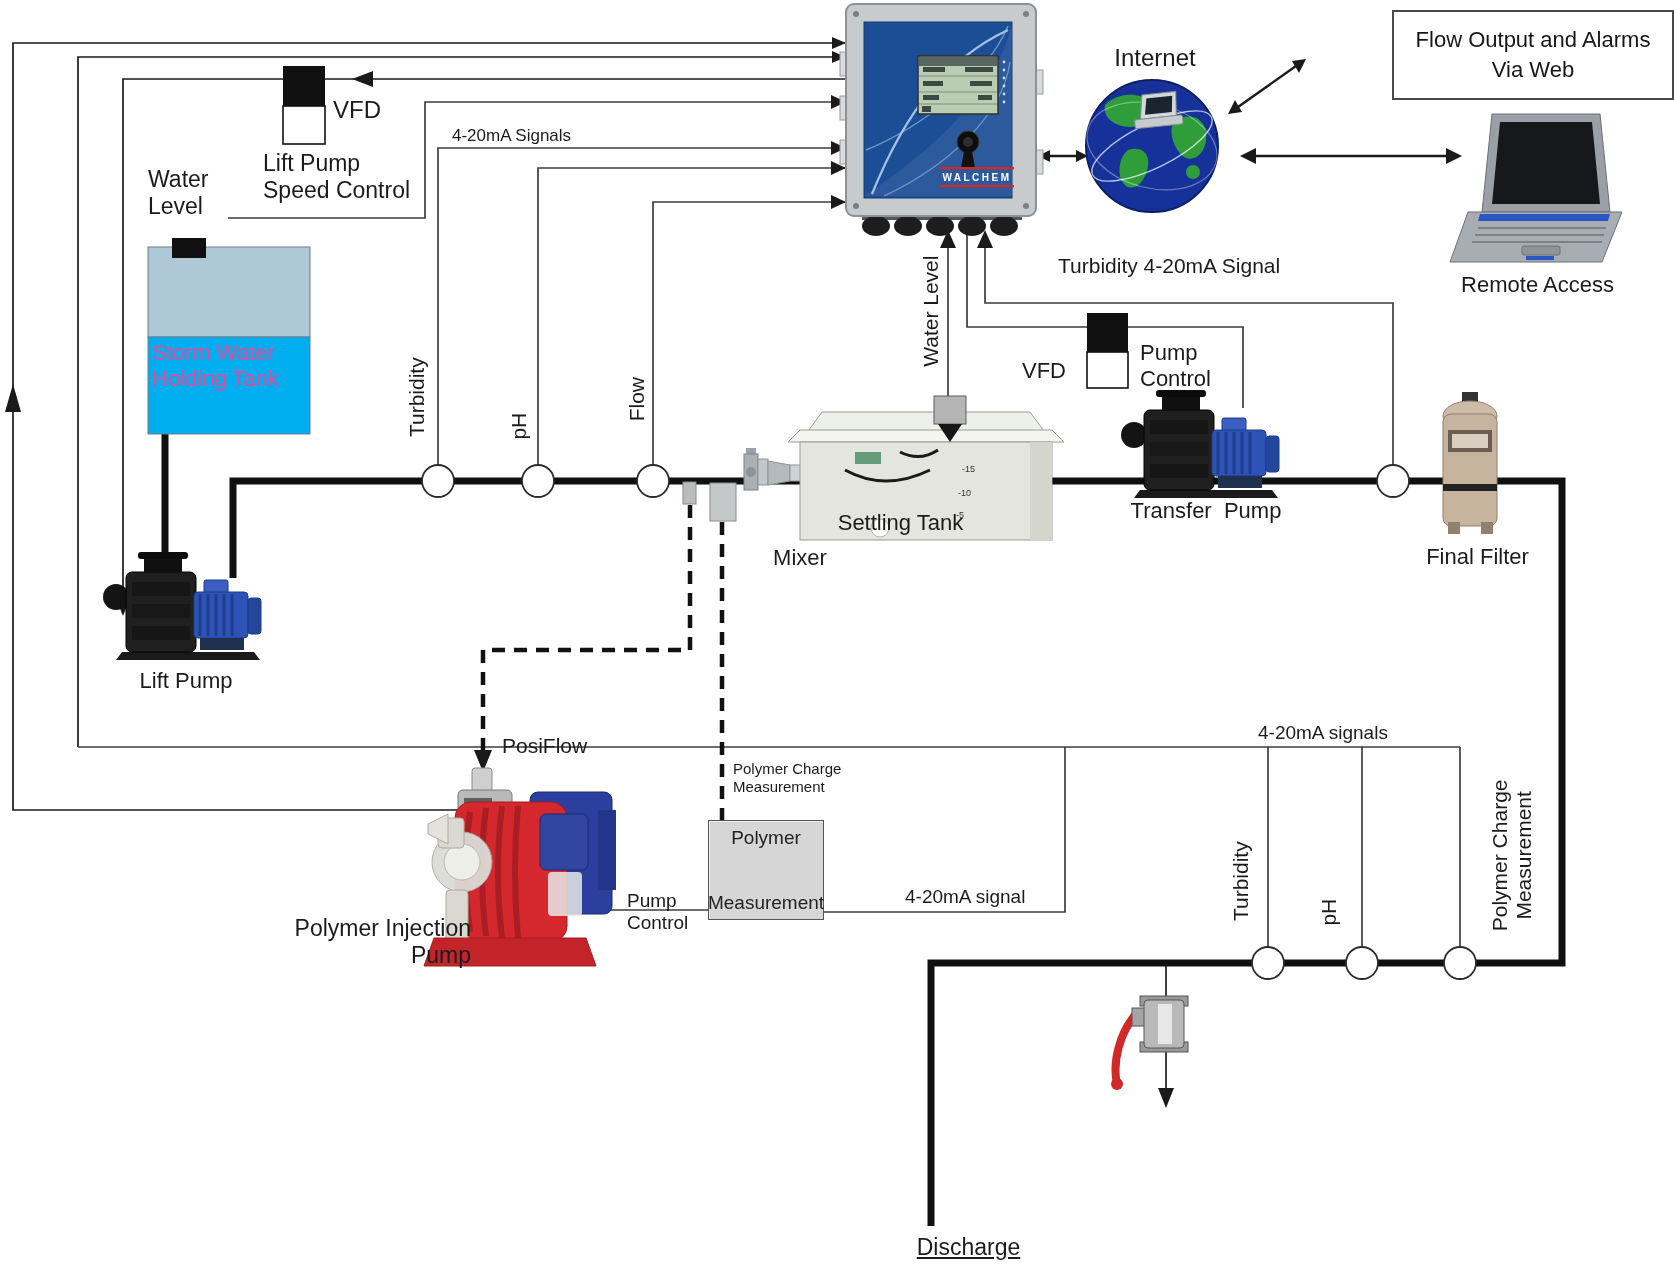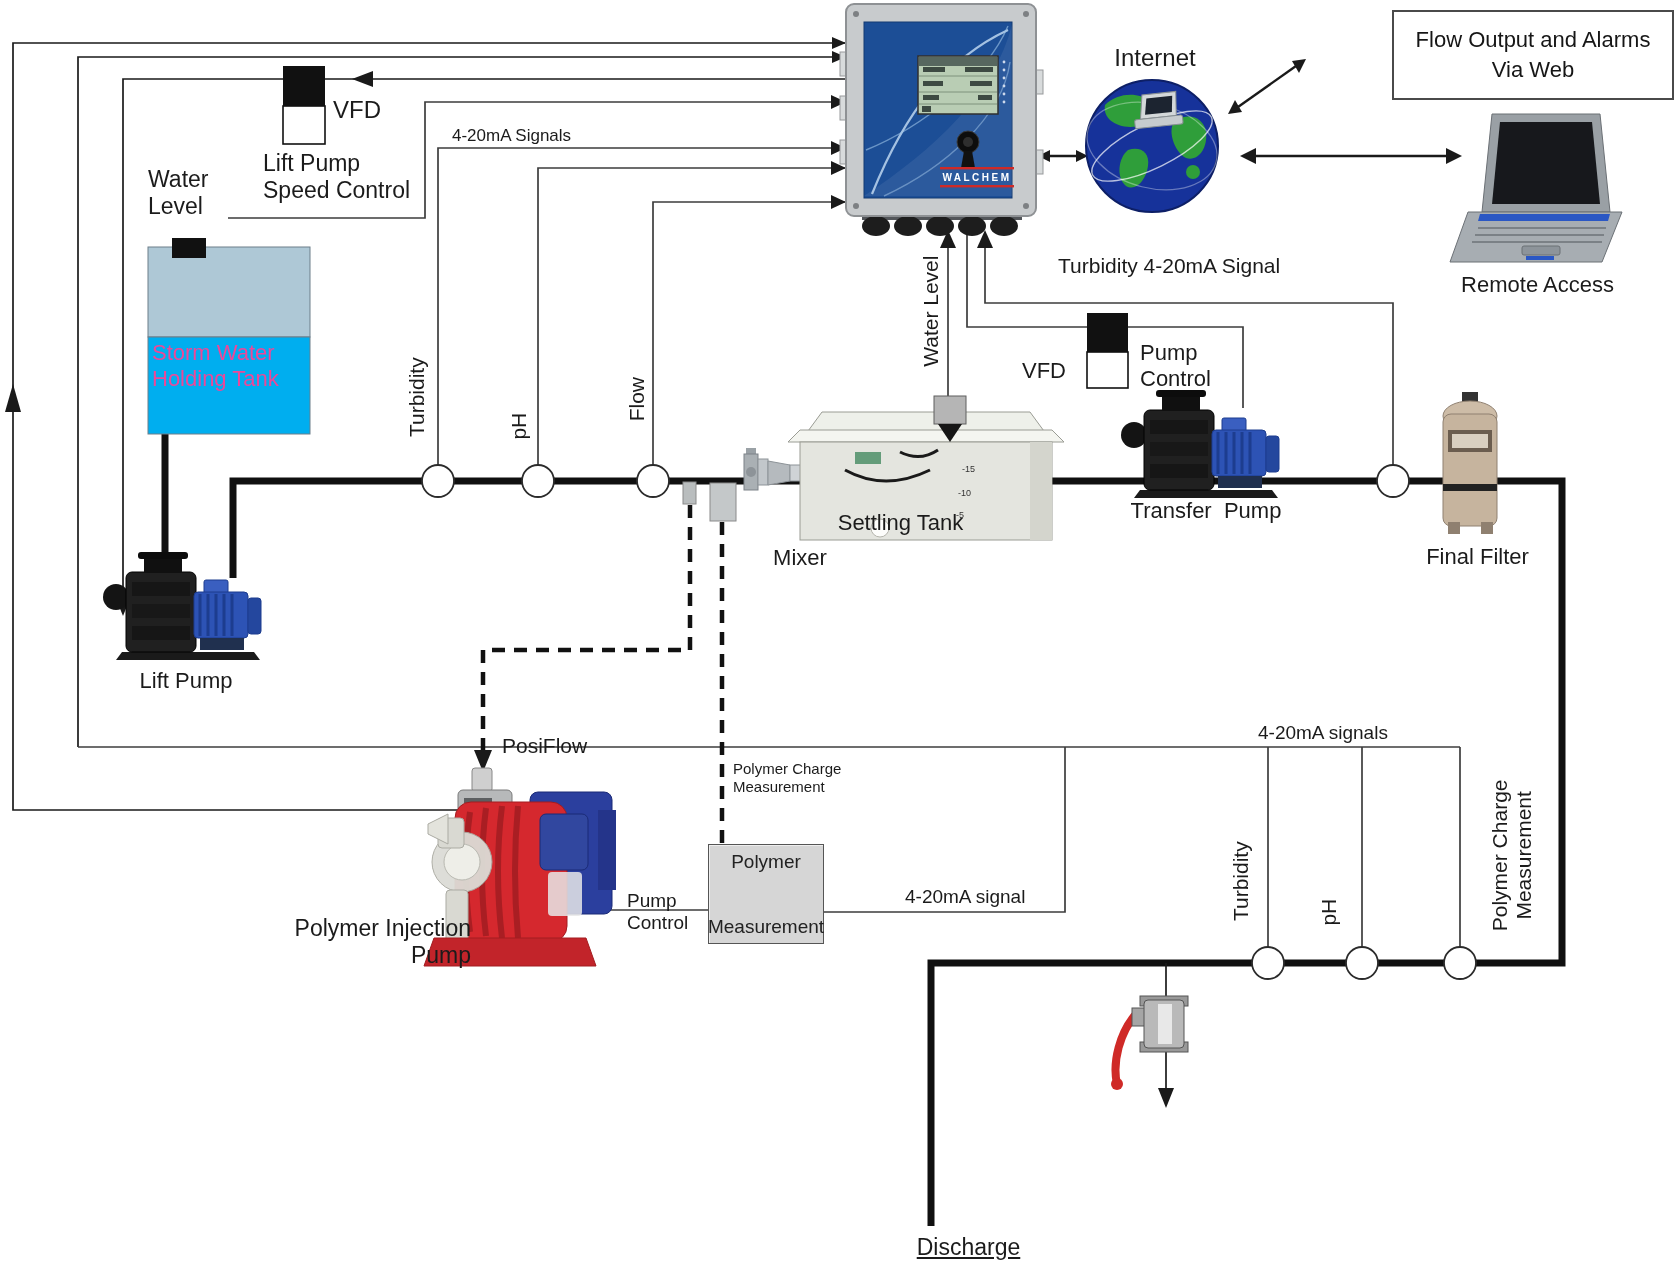--- a/index.html
+++ b/index.html
@@ -371,21 +371,21 @@
 <div class="lbl f23 r" style="left:254px;top:868px;width:217px;margin-top:47px;">
   <div>Polymer Injection</div>
   <div>Pump</div>
 </div>
 
 <div class="lbl f19" style="left:627px;top:890px;">
   <div>Pump</div>
   <div>Control</div>
 </div>
 
-<div class="pc-box" style="left:708px;top:844px;width:114px;height:98px;gap:43px;">
+<div class="pc-box" style="left:708px;top:820px;width:114px;height:98px;gap:43px;">
   <div>Polymer</div>
   <div>Measurement</div>
 </div>
 
 <div class="lbl f15" style="left:733px;top:760px;">
   <div>Polymer Charge</div>
   <div>Measurement</div>
 </div>
 
 <div class="lbl f19" style="left:905px;top:886px;">4-20mA signal</div>

